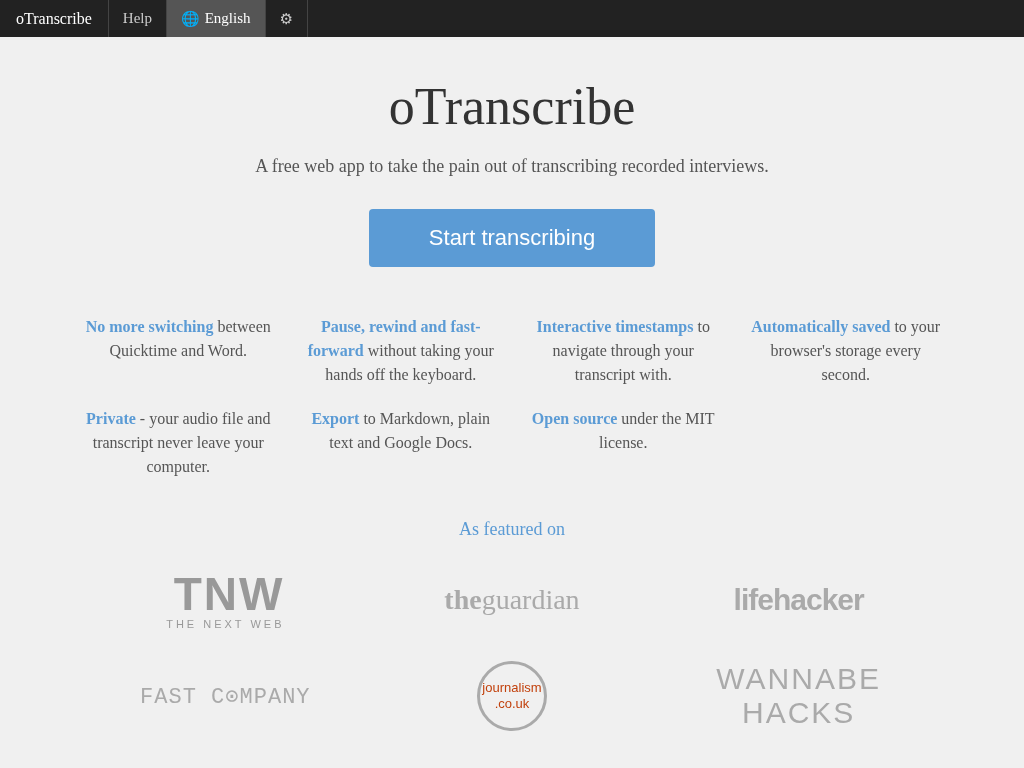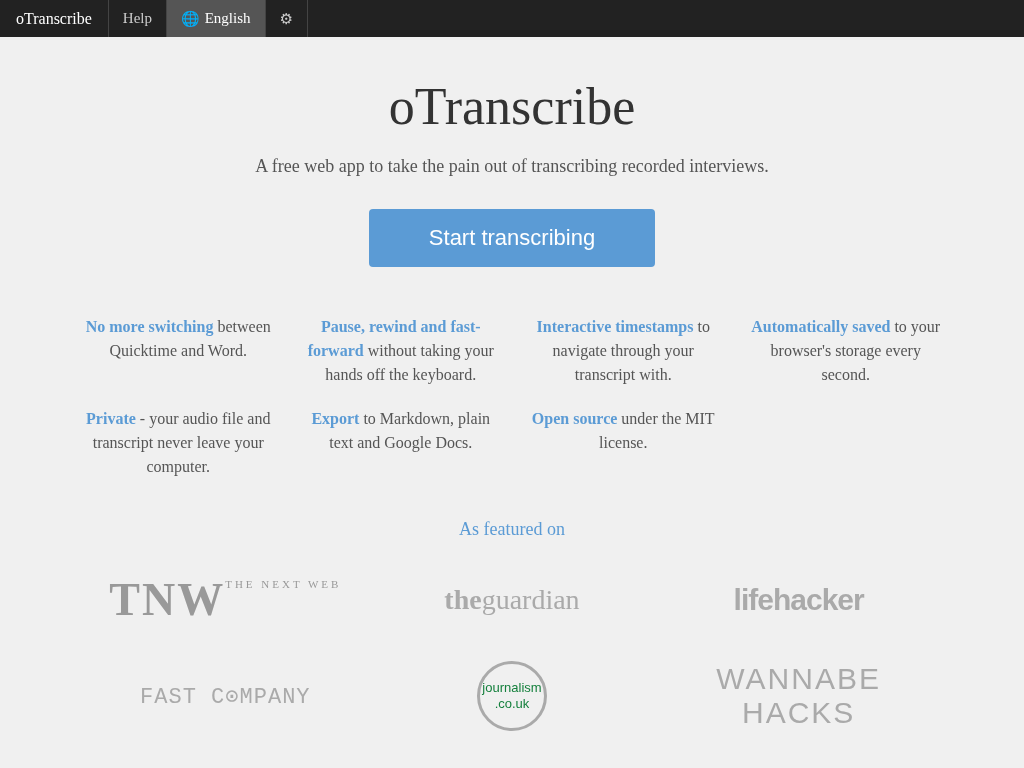--- a/index.html
+++ b/index.html
@@ -115,27 +115,27 @@
       display: flex;
       align-items: center;
       justify-content: center;
       width: 260px;
       height: 80px;
       overflow: hidden;
     }
 
     
     .logo-tnw {
-      font-family: Liberation Serif, serif;
+      font-family: Liberation Sans, sans-serif;
       font-size: 32px;
       color: #999;
       letter-spacing: 2px;
       display: flex;
-      flex-direction: row;
-      align-items: flex-start;
+      flex-direction: column;
+      align-items: flex-end;
       line-height: 1;
     }
     .logo-tnw .tnw-main { font-size: 46px; font-weight: 900; }
     .logo-tnw .tnw-sub { font-size: 11px; letter-spacing: 3px; margin-top: 2px; }
 
     .logo-guardian {
       font-family: Georgia, serif;
       font-size: 28px;
       color: #aaa;
       font-style: italic;
@@ -154,21 +154,21 @@
       font-family: Liberation Mono, monospace;
       font-size: 22px;
       color: #aaa;
       letter-spacing: 1px;
       text-transform: uppercase;
     }
 
     .logo-journalism {
       font-family: Arial, sans-serif;
       font-size: 18px;
-      color: #15803d;
+      color: #c2410c;
       display: flex;
       flex-direction: column;
       align-items: center;
     }
     .logo-journalism .j-circle {
       width: 70px;
       height: 70px;
       border: 3px solid #aaa;
       border-radius: 50%;
       display: flex;

